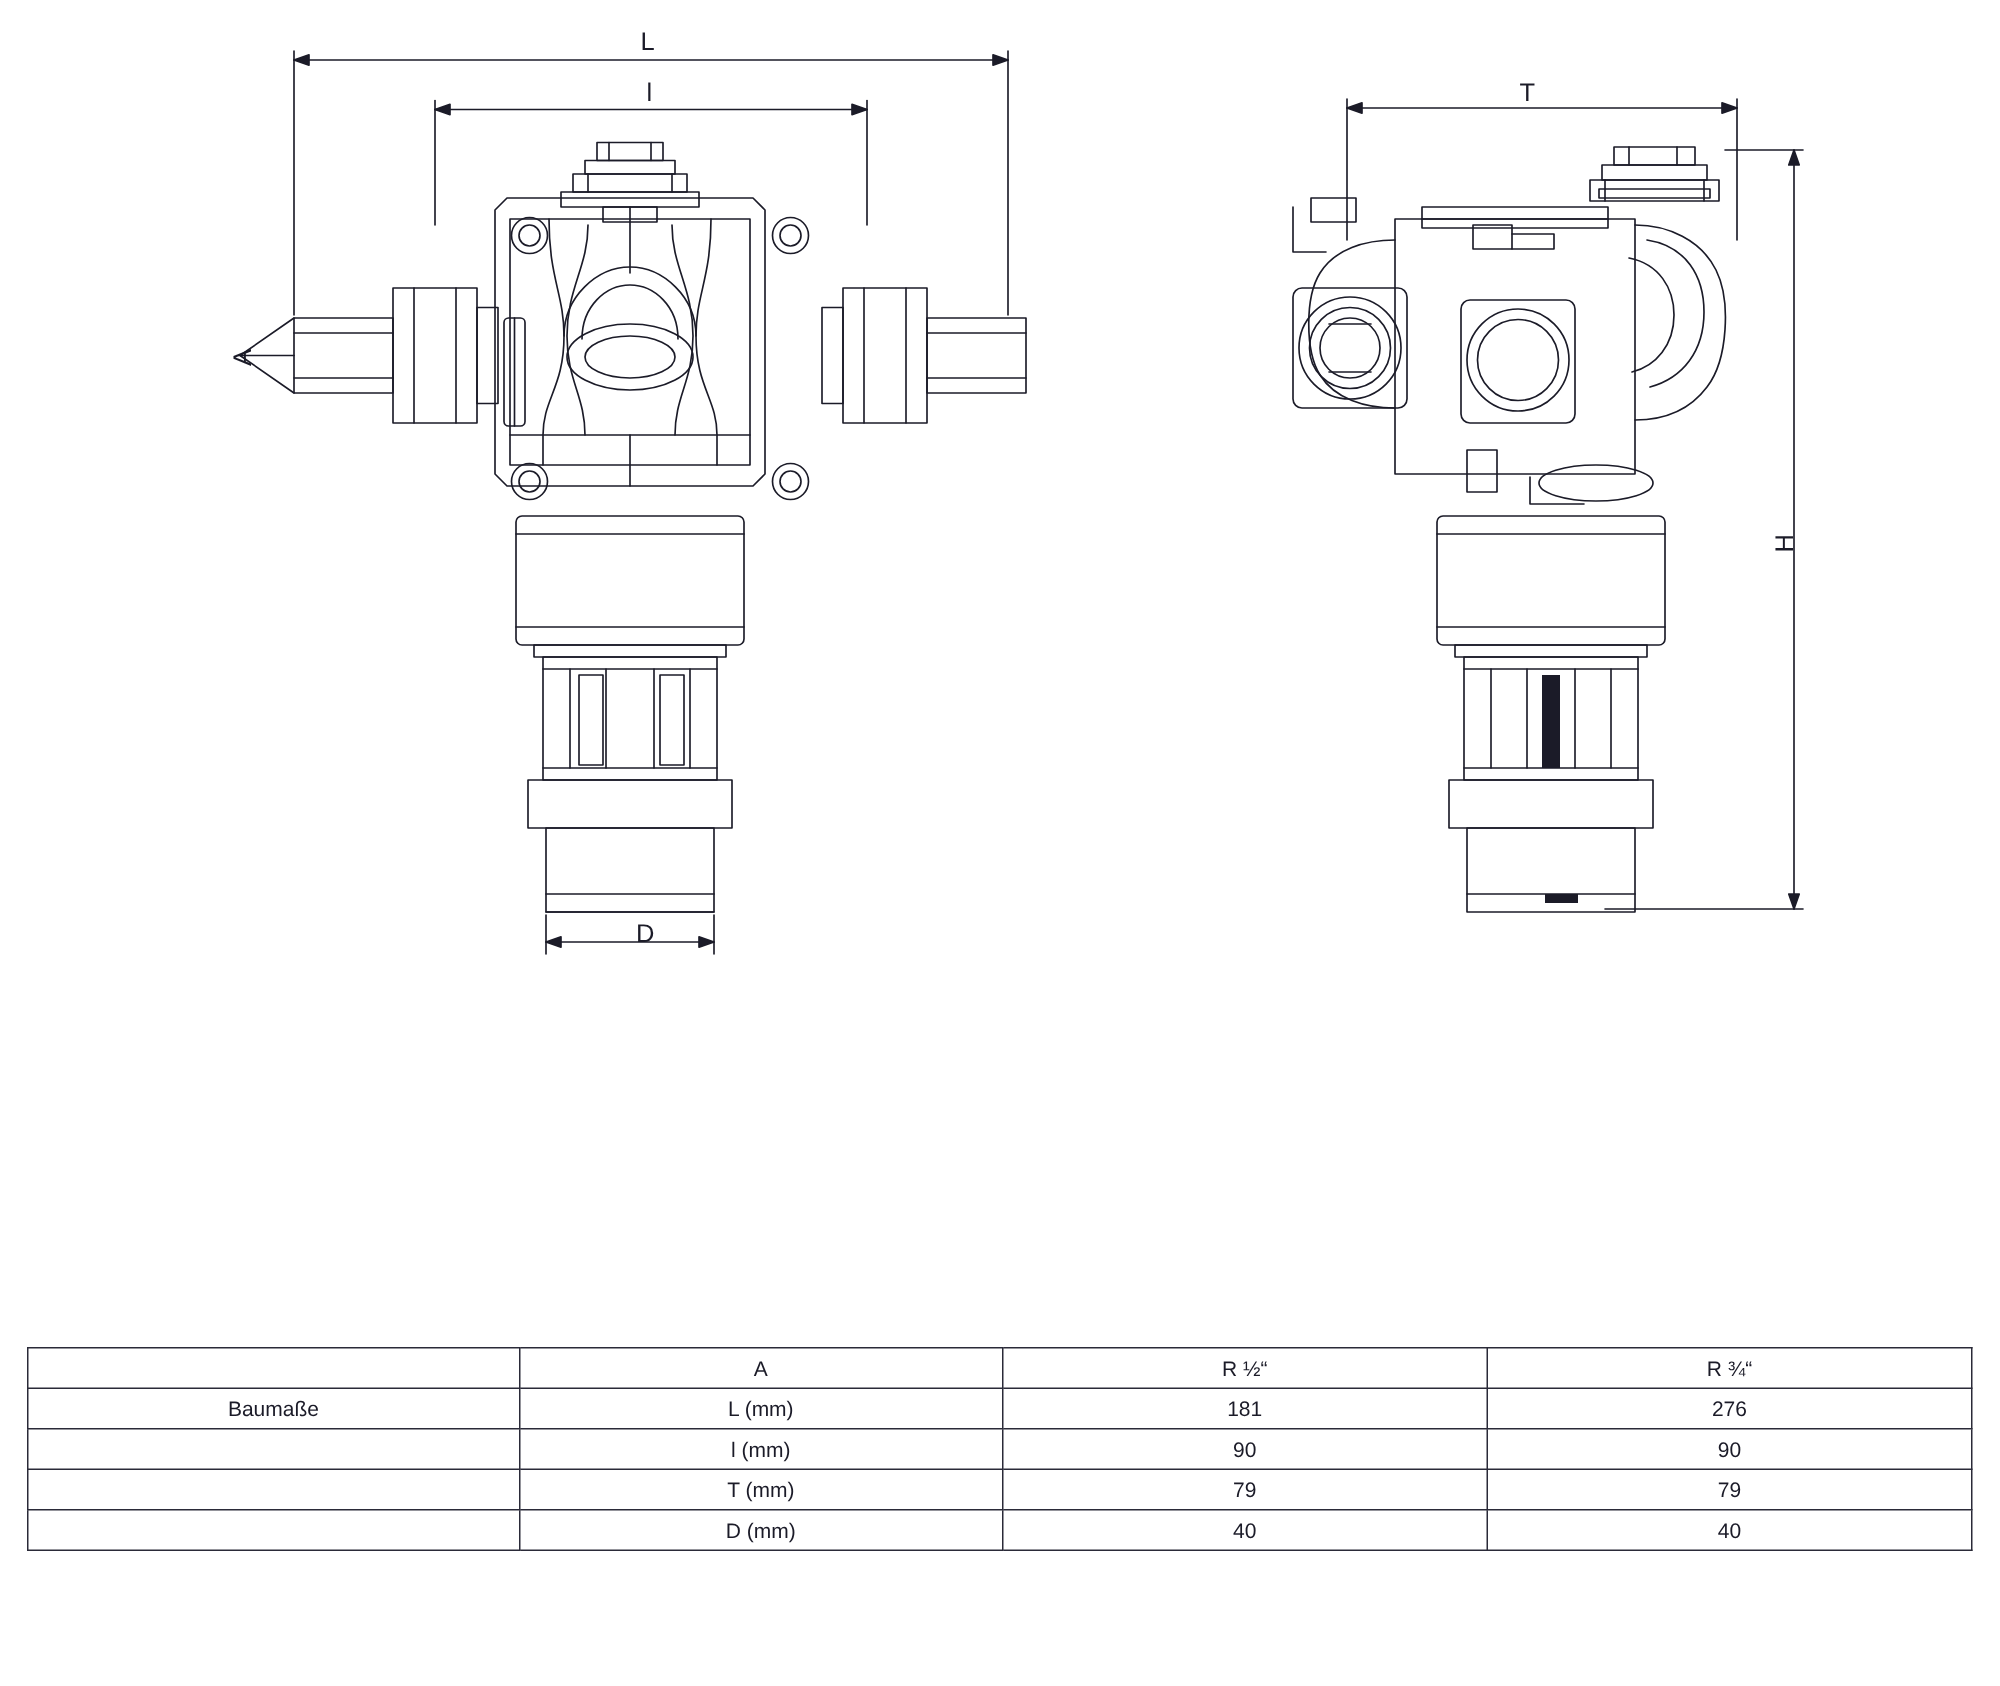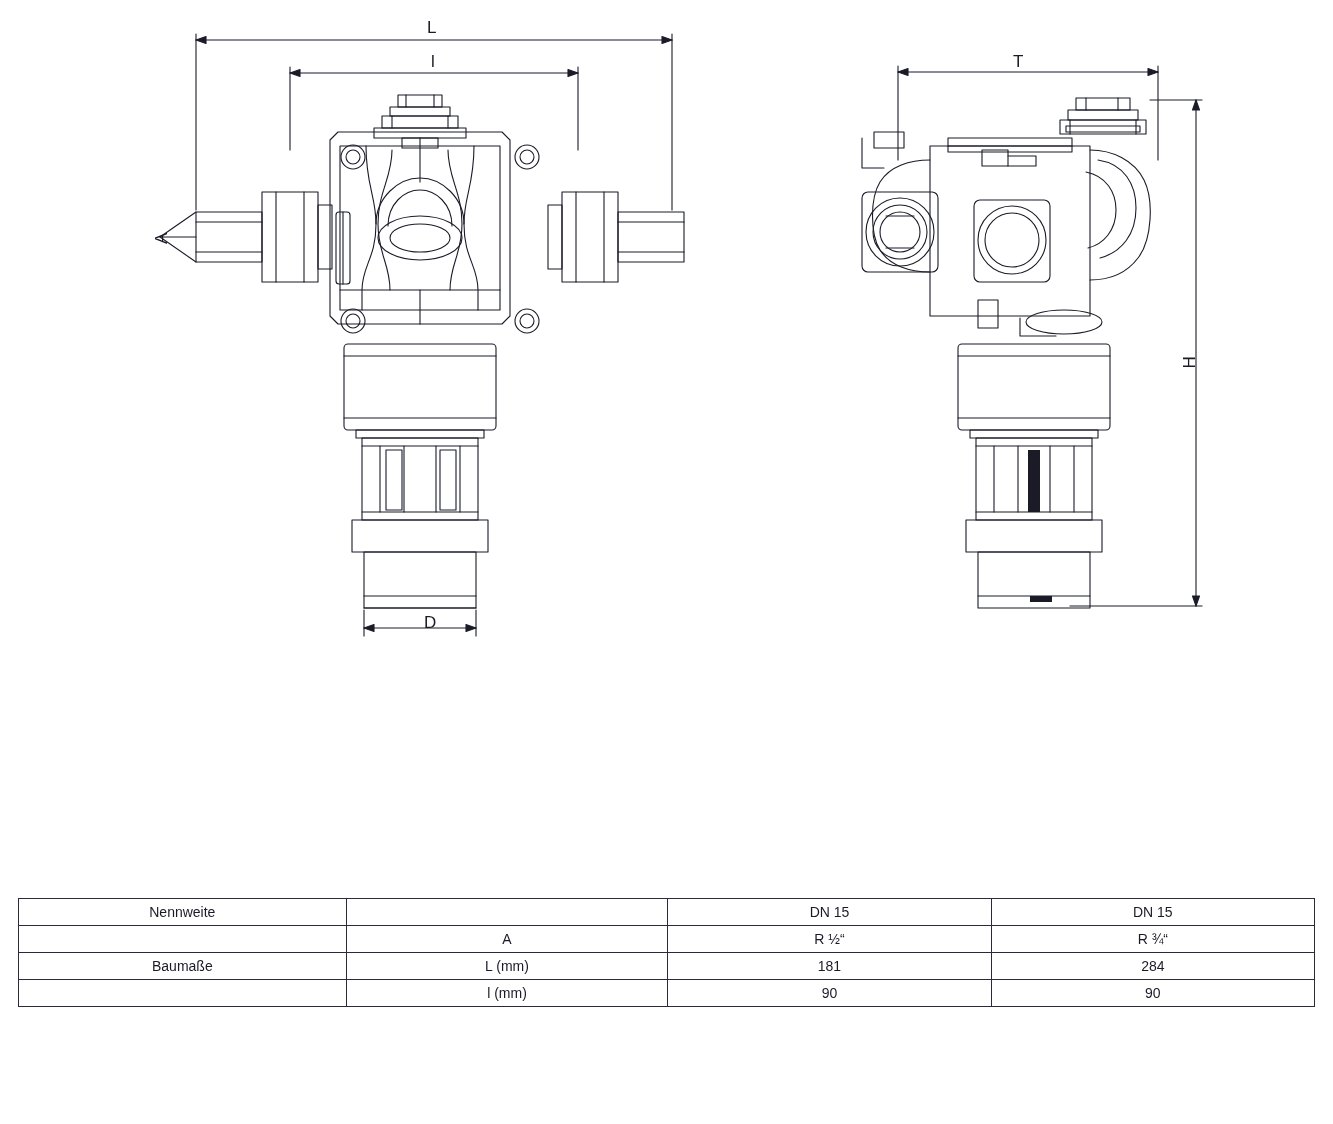--- a/index.html
+++ b/index.html
@@ -208,39 +208,45 @@
   <div class="dim-label" style="left:427px;top:18px;">L</div>
   <div class="dim-label" style="left:431px;top:52px;">l</div>
   <div class="dim-label rot" style="left:152px;top:228px;width:20px;text-align:center;">A</div>
   <div class="dim-label" style="left:424px;top:613px;">D</div>
   <div class="dim-label" style="left:1013px;top:52px;">T</div>
   <div class="dim-label rot" style="left:1180px;top:352px;width:20px;text-align:center;">H</div>
 
   <table class="spec">
     <tbody>
       <tr>
-        <td class="c1">Nennweite</td>
-        <td class="c2"></td>
-        <td class="c3">DN 15</td>
-        <td class="c4">DN 15</td>
-      </tr>
-      <tr>
         <td class="c1"></td>
         <td class="c2">A</td>
         <td class="c3">R ½“</td>
         <td class="c4">R ¾“</td>
       </tr>
       <tr>
         <td class="c1">Baumaße</td>
         <td class="c2">L (mm)</td>
         <td class="c3">181</td>
-        <td class="c4">284</td>
+        <td class="c4">276</td>
       </tr>
       <tr>
         <td class="c1"></td>
         <td class="c2">l (mm)</td>
         <td class="c3">90</td>
         <td class="c4">90</td>
       </tr>
+      <tr>
+        <td class="c1"></td>
+        <td class="c2">T (mm)</td>
+        <td class="c3">79</td>
+        <td class="c4">79</td>
+      </tr>
+      <tr>
+        <td class="c1"></td>
+        <td class="c2">D (mm)</td>
+        <td class="c3">40</td>
+        <td class="c4">40</td>
+      </tr>
     </tbody>
   </table>
 
 </div>
 
 </body></html>

